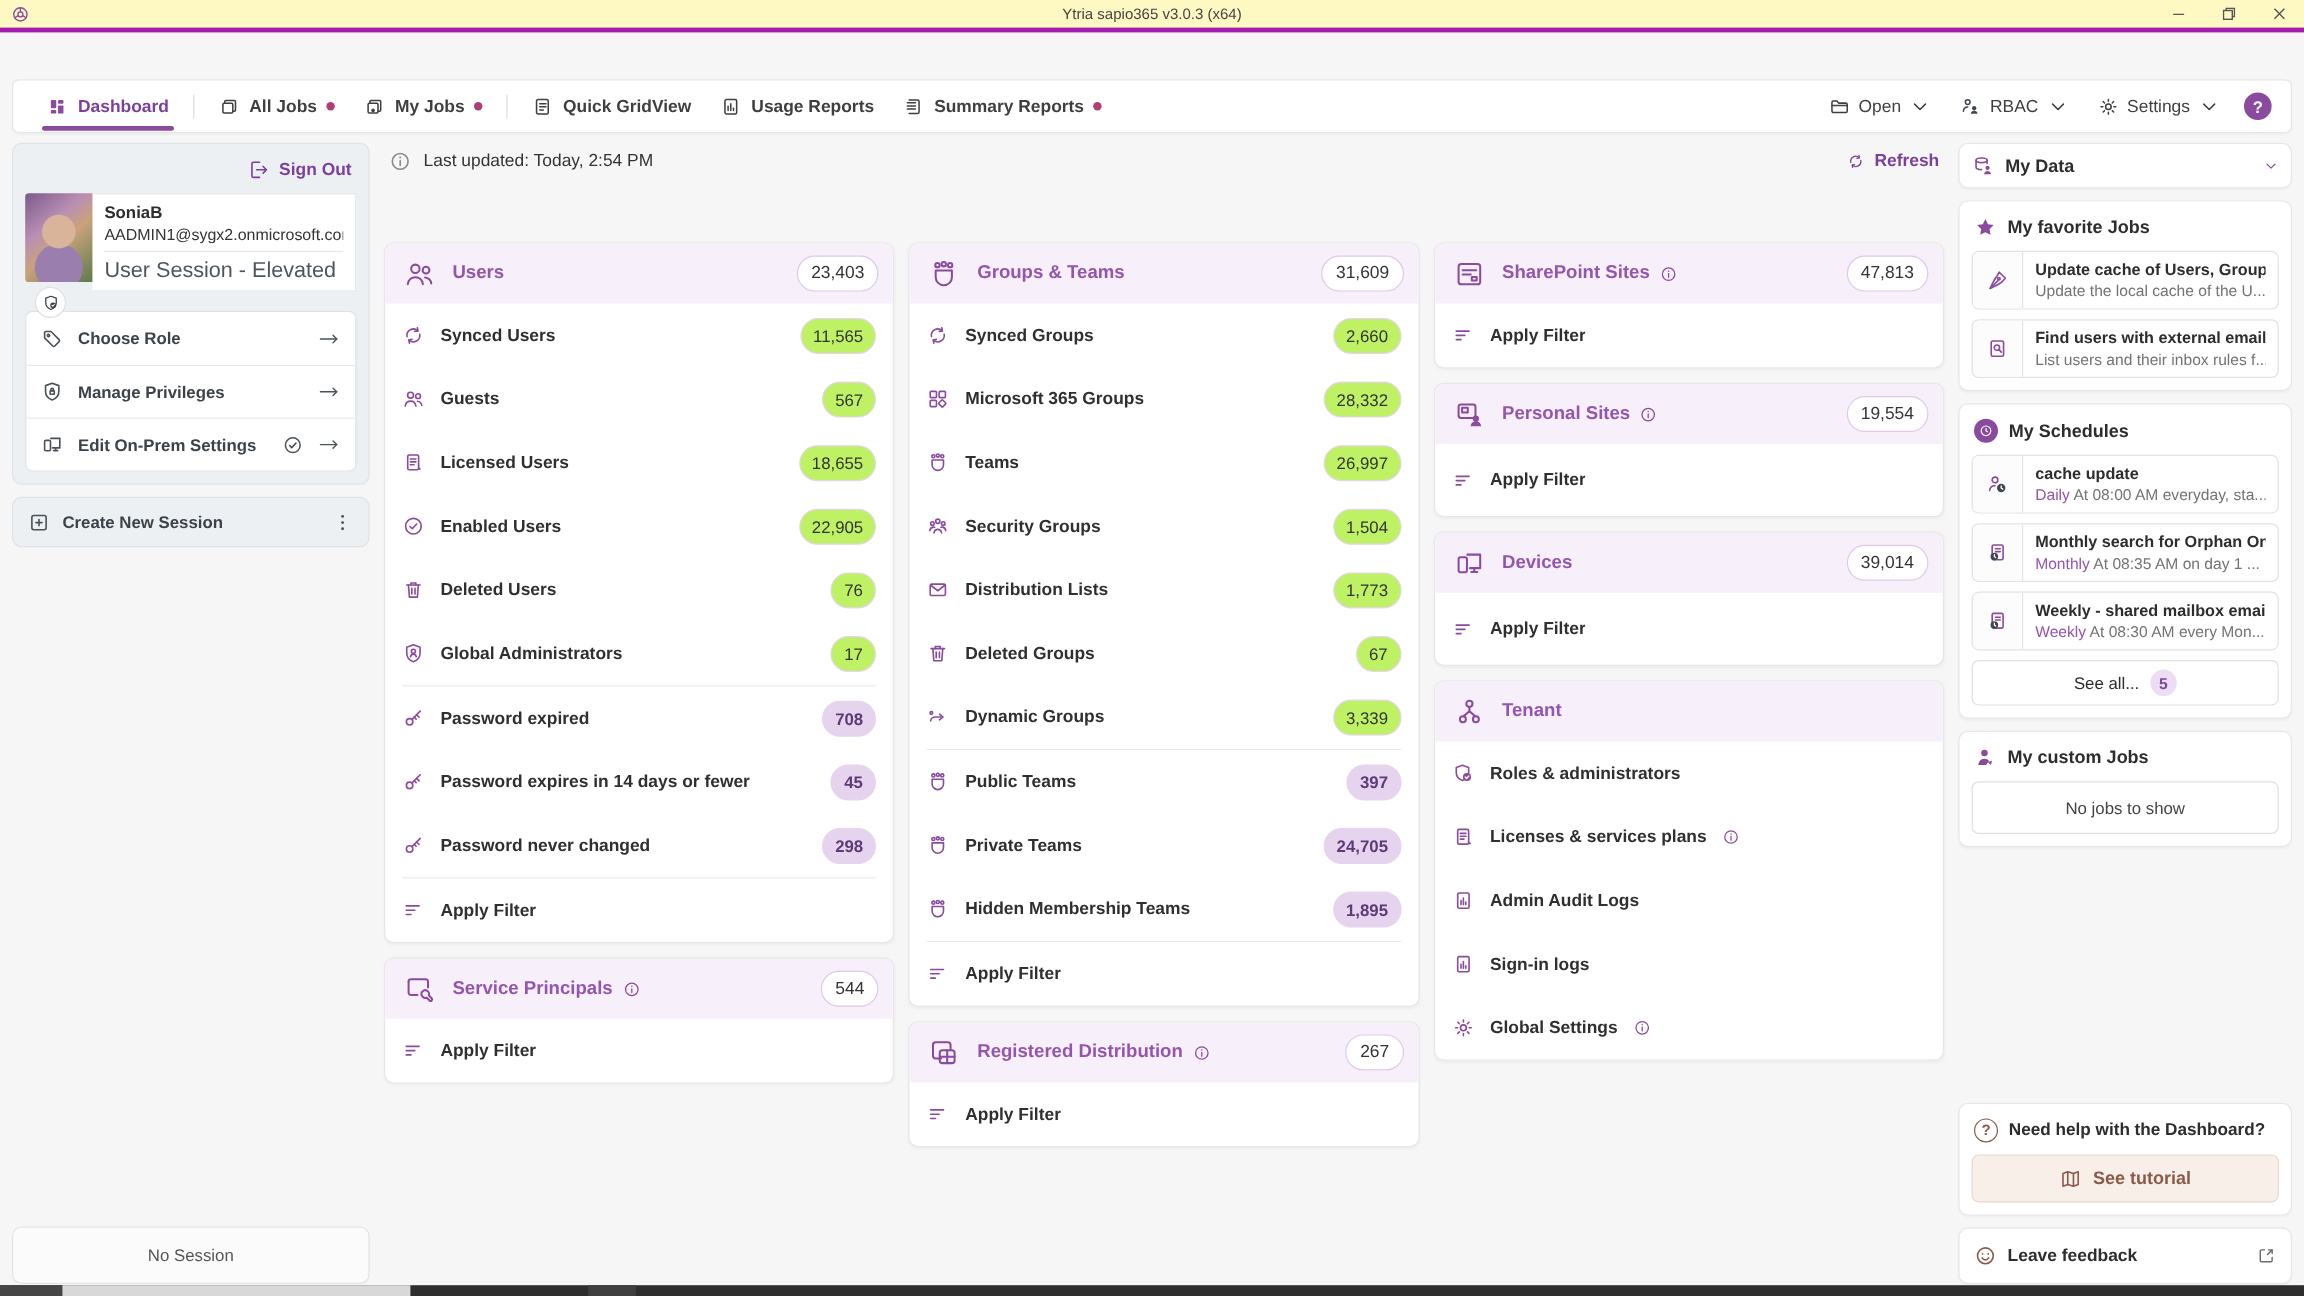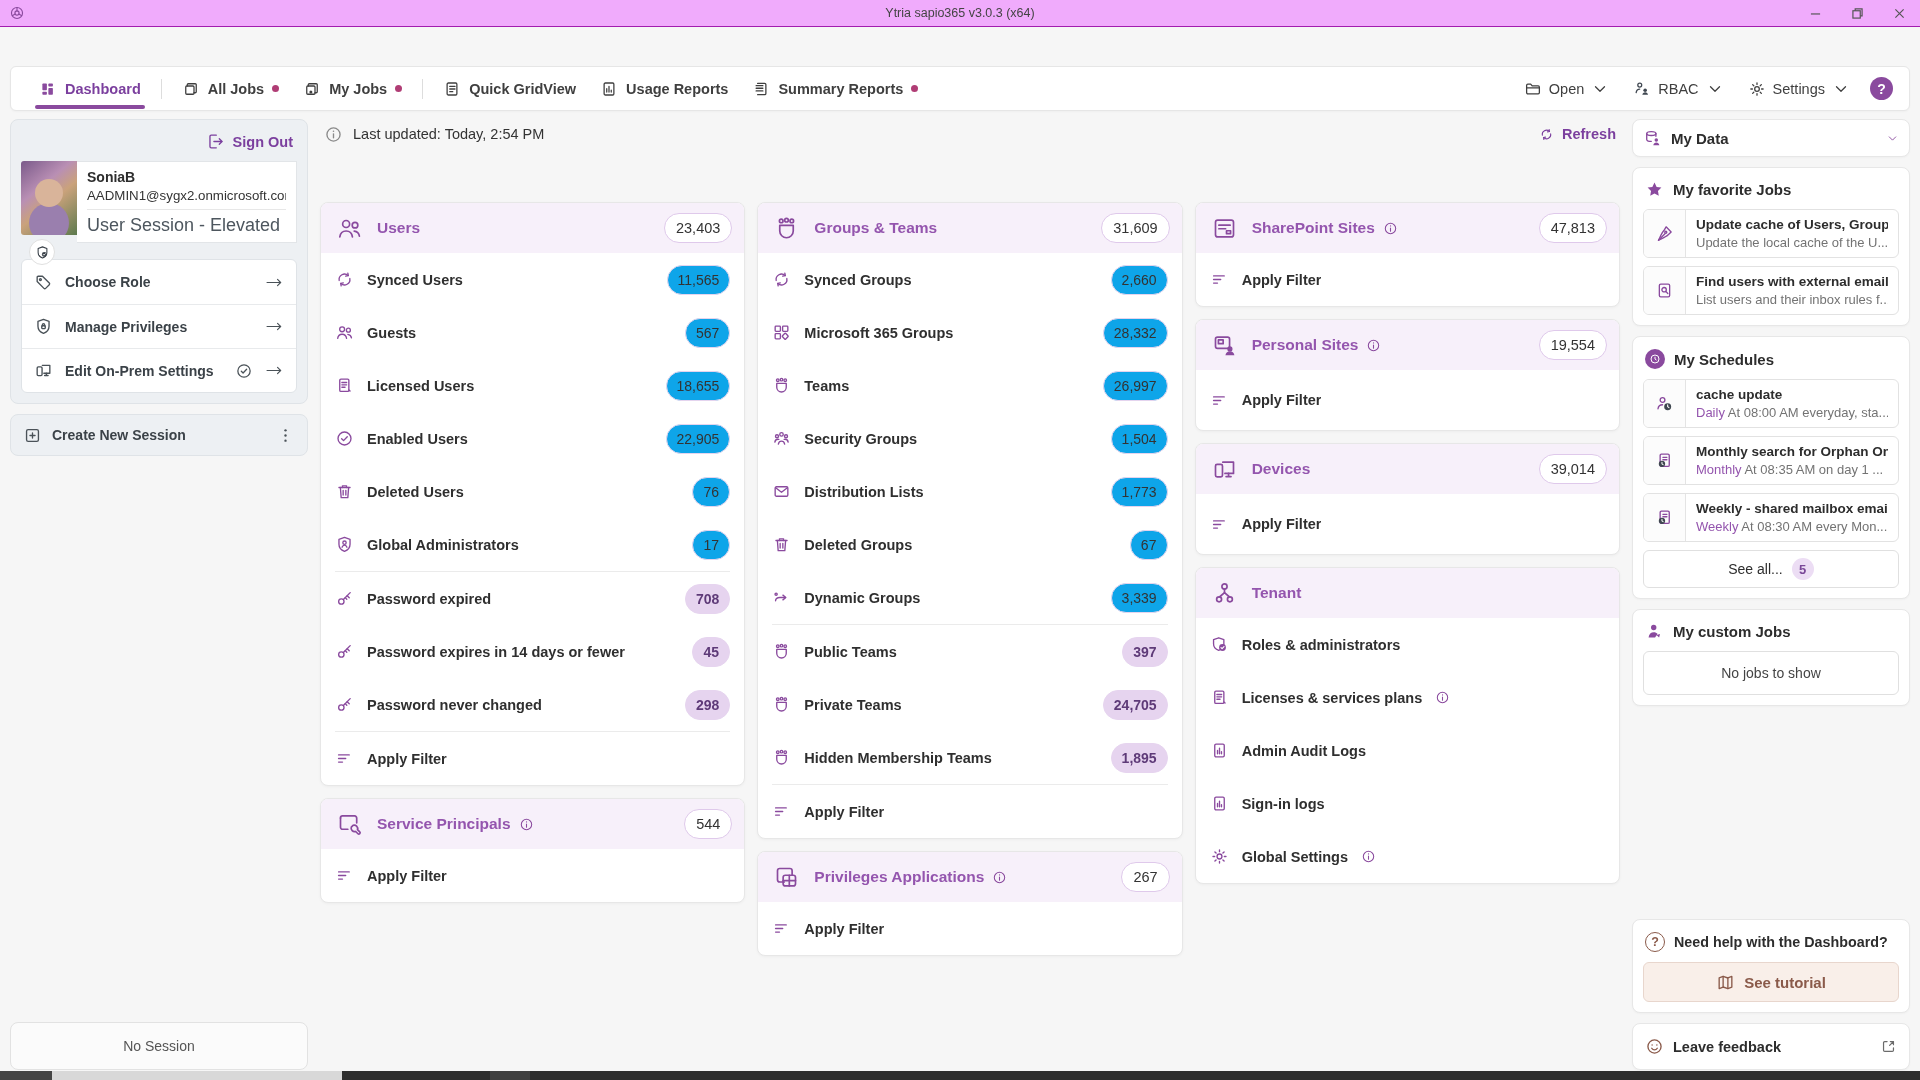--- a/index.html
+++ b/index.html
@@ -5,21 +5,21 @@
   * { box-sizing: border-box; margin: 0; padding: 0; }
   html,body { width:1920px; height:1080px; overflow:hidden; }
   body { font-family:"Liberation Sans", sans-serif; background:#f6f6f6; color:#333; position:relative; }
 
   
   svg.ic { width:19px; height:19px; fill:none; stroke:currentColor; stroke-width:1.7; stroke-linecap:round; stroke-linejoin:round; flex:none; }
   svg.ic.big { width:27px; height:27px; stroke-width:1.5; }
   svg.ic.sm { width:15px; height:15px; }
 
   
-  .titlebar { height:27px; background:#f0abfc; display:flex; align-items:center; position:relative; border-bottom:1px solid #a21caf; }
+  .titlebar { height:27px; background:#fef9c3; display:flex; align-items:center; position:relative; border-bottom:4px solid #a21caf; }
   .tb-logo { margin-left:9px; color:#8a4a9e; display:flex; }
   .tb-title { position:absolute; left:0; right:0; text-align:center; font-size:12.5px; color:#444; pointer-events:none; }
   .tb-controls { margin-left:auto; display:flex; height:100%; }
   .tb-btn { width:42px; height:100%; display:flex; align-items:center; justify-content:center; color:#555; }
   .tb-btn svg { width:11px; height:11px; stroke:currentColor; stroke-width:1.3; fill:none; }
 
   
   .navbar { margin:39px 10px 8px 10px; height:45px; background:#fff; border:1px solid #e6e6e6; border-radius:6px; display:flex; align-items:center; padding:0 16px; box-shadow:0 1px 2px rgba(0,0,0,.03); }
   .tab { display:flex; align-items:center; gap:8px; height:100%; padding:0 12px; font-size:14.5px; font-weight:600; color:#3f3f3f; position:relative; cursor:default; }
   .tab .ic { width:18px; height:18px; }
@@ -78,21 +78,21 @@
   .cols { display:flex; gap:12px; flex:1; }
   .col { flex:1; min-width:0;margin-top:43px; }
   .card { background:#fff; border:1px solid #e7e7e7; border-radius:8px; box-shadow:0 1px 3px rgba(0,0,0,.04); margin-bottom:12px; overflow:hidden; }
   .chead { display:flex; align-items:center; gap:14px; padding:0 12px 0 15px; height:50px; background:#f7f0fa; }
   .chead .ic { color:#8a4a9e; }
   .chead .ttl { color:#9455ae; font-weight:700; font-size:15.5px; display:flex; align-items:center; gap:8px; }
   .cbadge { margin-left:auto; background:#fff; border:1px solid #dfc9eb; border-radius:17px; padding:6px 11px; font-size:14.5px; color:#333; min-width:38px; text-align:center; }
   .item { display:flex; align-items:center; gap:13px; padding:0 14px; height:53px; }
   .item .ic { color:#8a4a9e; }
   .item .lbl { font-weight:600; font-size:14.5px; color:#2f2f2f; white-space:nowrap; overflow:hidden; }
-  .badge { margin-left:auto; background:#0ea5e9; border:1px solid #e4d4ee; border-radius:17px; padding:6px 10px; font-size:14px; color:#333; min-width:38px; text-align:center; flex:none; }
+  .badge { margin-left:auto; background:#bef264; border:1px solid #e4d4ee; border-radius:17px; padding:6px 10px; font-size:14px; color:#333; min-width:38px; text-align:center; flex:none; }
   .badge.filled { background:#e6d4ef; border-color:#e6d4ef; color:#5e3a78; font-weight:600; }
   .isep { border-top:1px solid #ebebeb; margin:0 14px; }
   .info-ic { color:#9b9b9b; }
   .filter-row .lbl { font-weight:700; }
 
   
   .rp { width:278px; flex:none; display:flex; flex-direction:column; gap:10px; }
   .rpcard { background:#fff; border:1px solid #e7e7e7; border-radius:8px; padding:10px; box-shadow:0 1px 2px rgba(0,0,0,.03); }
   .mydata { display:flex; align-items:center; gap:9px; padding:9px 10px; }
   .mydata .ic { color:#8a4a9e; }
@@ -781,21 +781,21 @@
               <span class="lbl">Apply Filter</span>
             </div>
         </div>
 
         <div class="card">
           <div class="chead">
             <svg class="ic big">
                 <use href="#i-appwin"></use>
               </svg>
             <span class="ttl">
-                <span>Privileges Applications</span>
+                <span>Registered Distribution</span>
                 <svg class="ic sm info-ic">
                   <use href="#i-info"></use>
                 </svg>
               </span>
             <span class="cbadge">267</span>
           </div>
           <div class="item filter-row">
               <svg class="ic">
                 <use href="#i-filter"></use>
               </svg>

